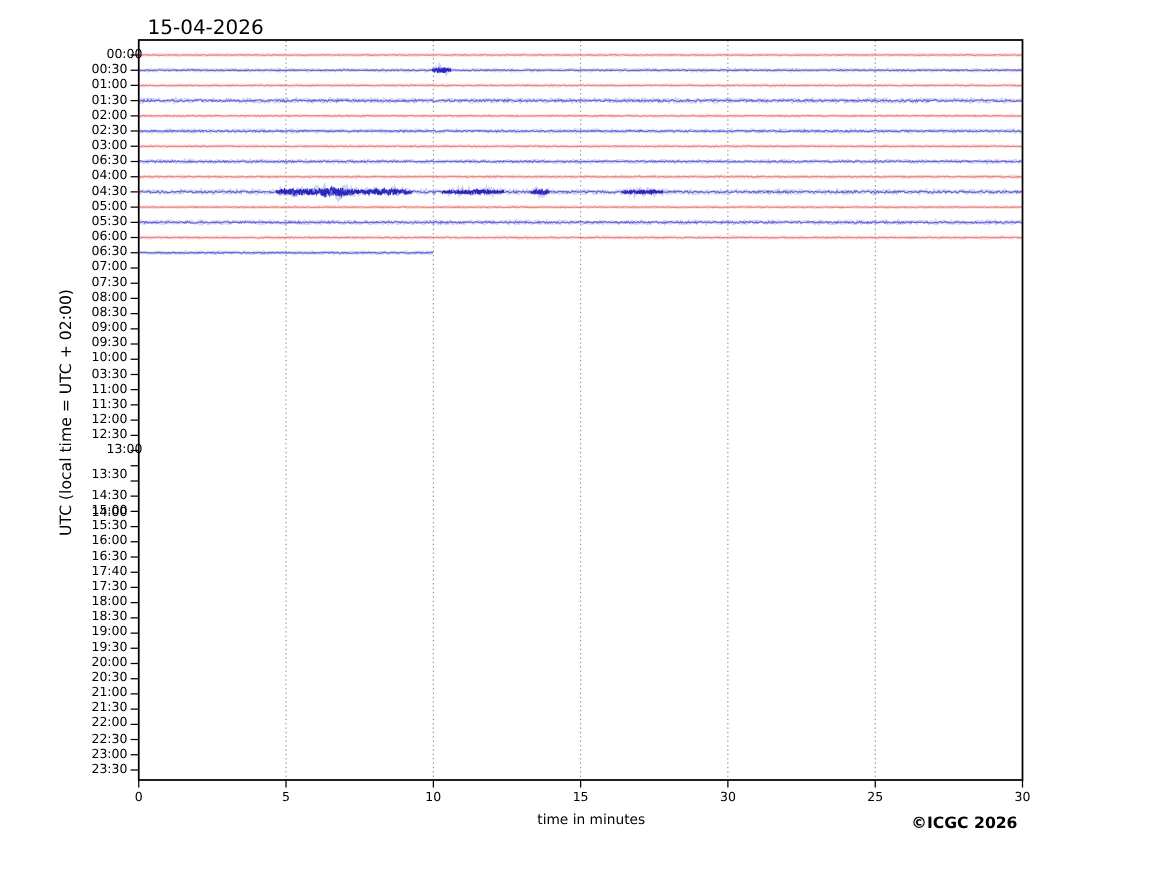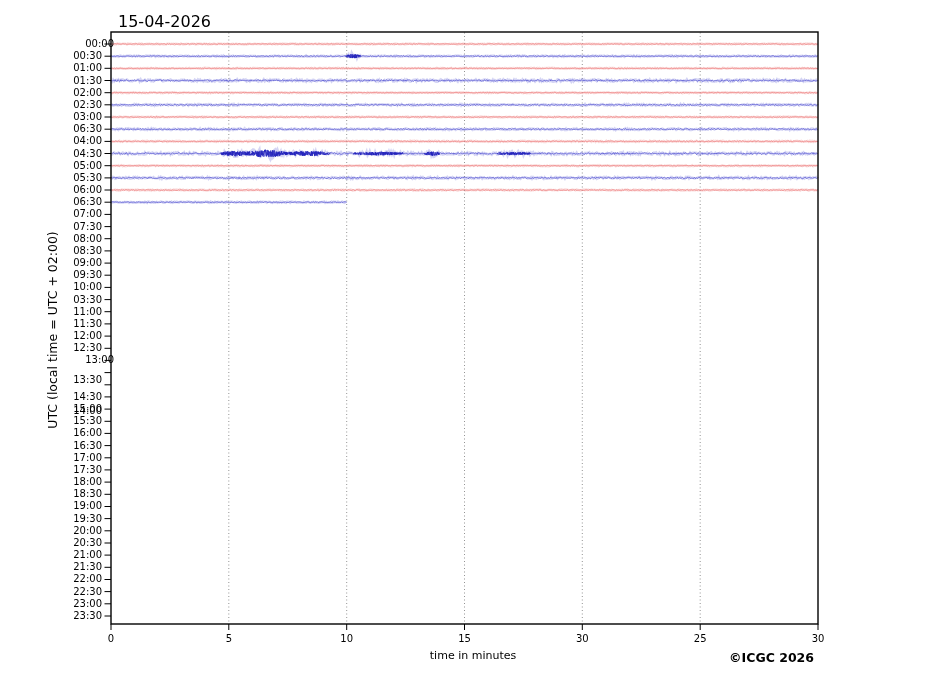--- a/index.html
+++ b/index.html
@@ -153,21 +153,21 @@
       <div class="ylab" style="left: 40px; top: 330.08px;">12:00</div>
       <div class="ylab" style="left: 40px; top: 342.25px;">12:30</div>
       <div class="ylab" style="left: 52px; top: 354.42px;">13:00</div>
       <div class="ylab" style="left: 40px; top: 374px;">13:30</div>
       <div class="ylab" style="left: 40px; top: 378.76px; margin-top: 26px;">14:00</div>
       <div class="ylab" style="left: 40px; top: 390.93px;">14:30</div>
       <div class="ylab" style="left: 40px; top: 403.1px;">15:00</div>
       <div class="ylab" style="left: 40px; top: 415.27px;">15:30</div>
       <div class="ylab" style="left: 40px; top: 427.44px;">16:00</div>
       <div class="ylab" style="left: 40px; top: 439.61px;">16:30</div>
-      <div class="ylab" style="left: 40px; top: 451.78px;">17:00</div>
+      <div class="ylab" style="left: 40px; top: 451.78px;">17:40</div>
       <div class="ylab" style="left: 40px; top: 463.95px;">17:30</div>
       <div class="ylab" style="left: 40px; top: 476.12px;">18:00</div>
       <div class="ylab" style="left: 40px; top: 488.29px;">18:30</div>
       <div class="ylab" style="left: 40px; top: 500.46px;">19:00</div>
       <div class="ylab" style="left: 40px; top: 512.63px;">19:30</div>
       <div class="ylab" style="left: 40px; top: 524.8px;">20:00</div>
       <div class="ylab" style="left: 40px; top: 536.97px;">20:30</div>
       <div class="ylab" style="left: 40px; top: 549.14px; text-align: right;">21:00</div>
       <div class="ylab" style="left: 40px; top: 561.31px;">21:30</div>
       <div class="ylab" style="left: 40px; top: 573.48px;">22:00</div>

